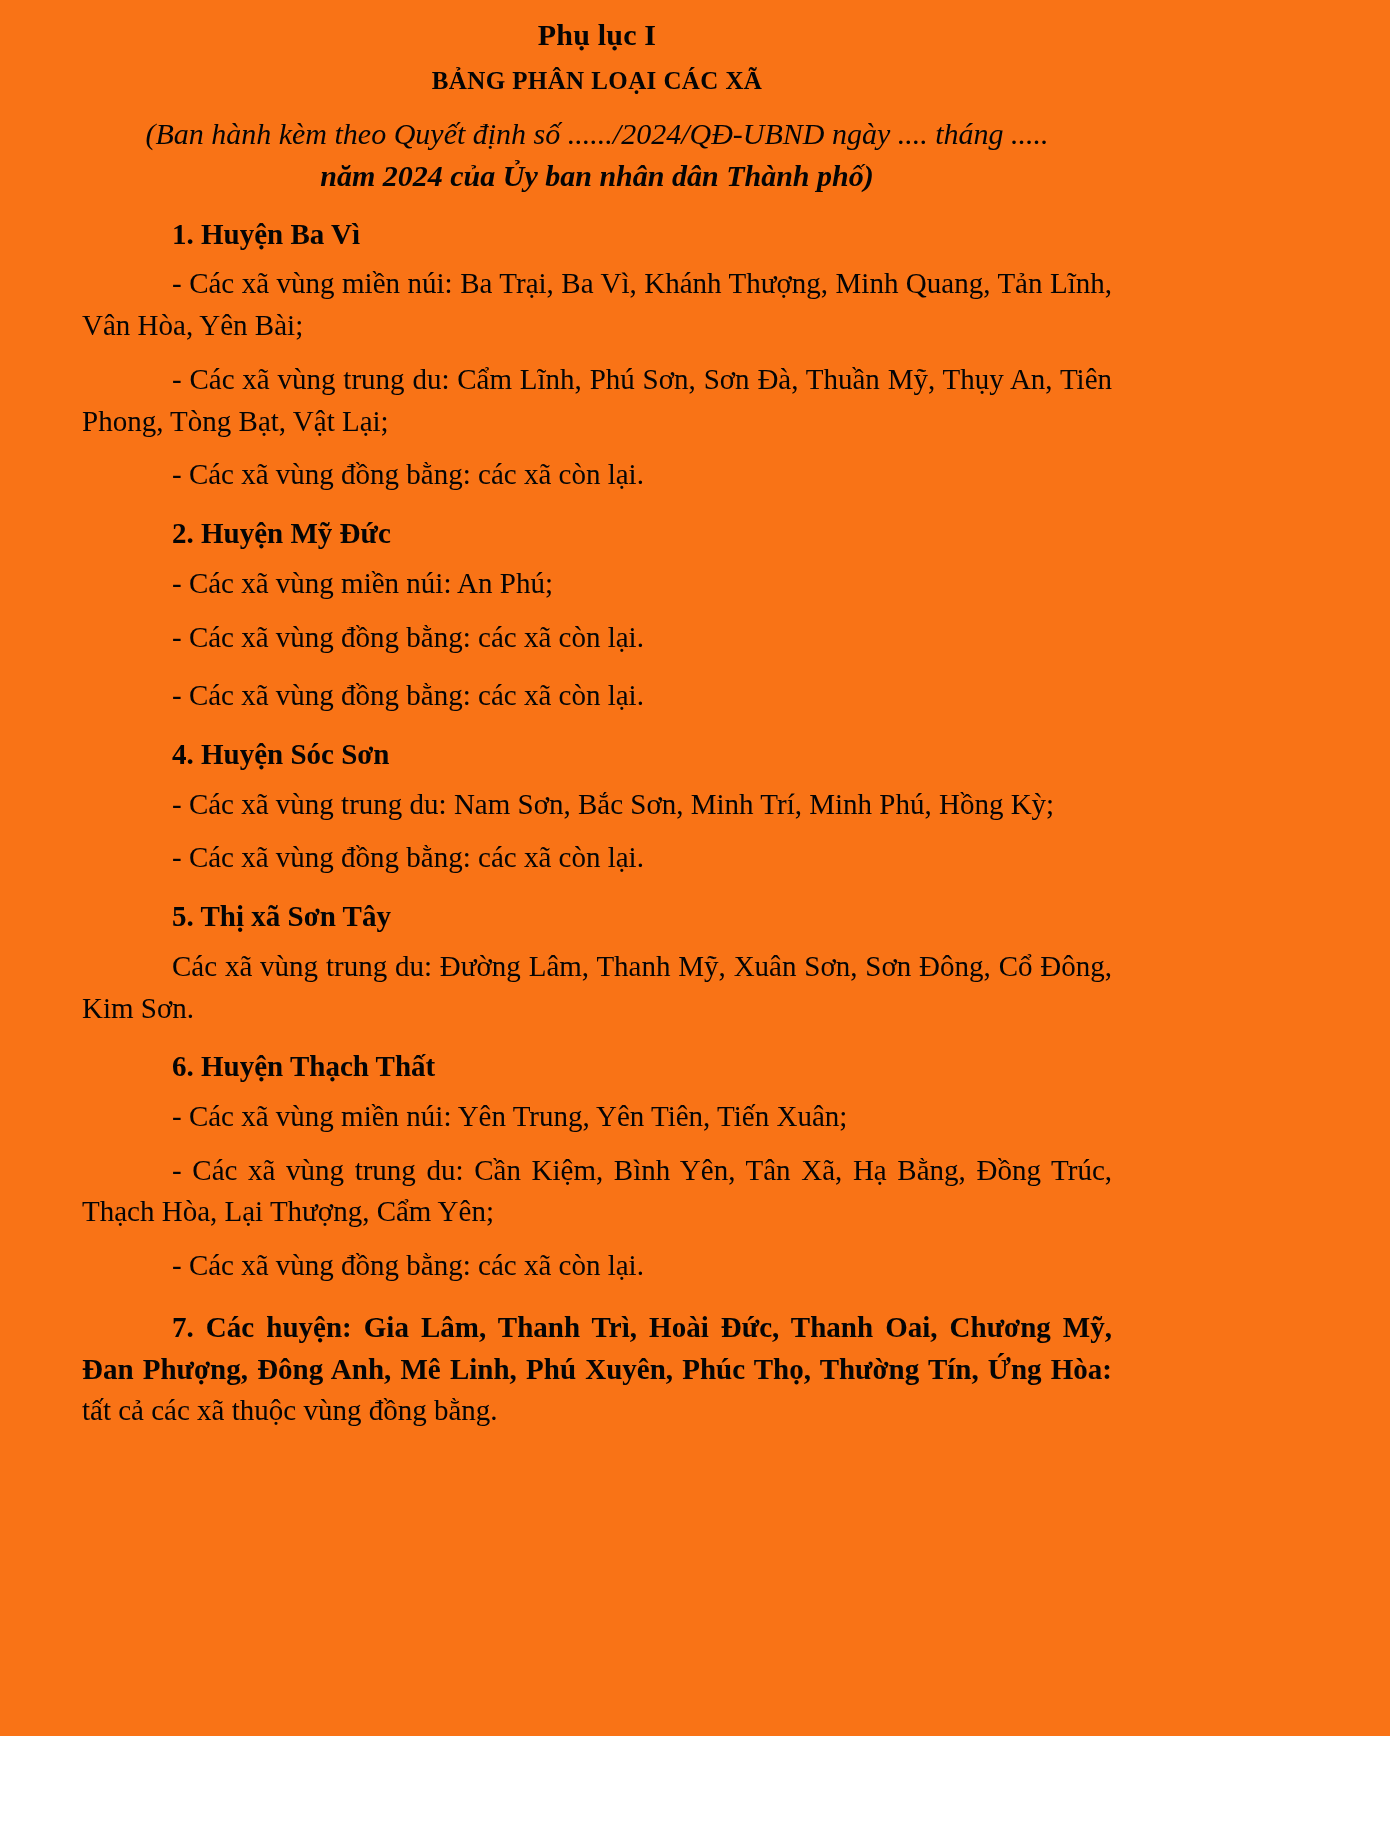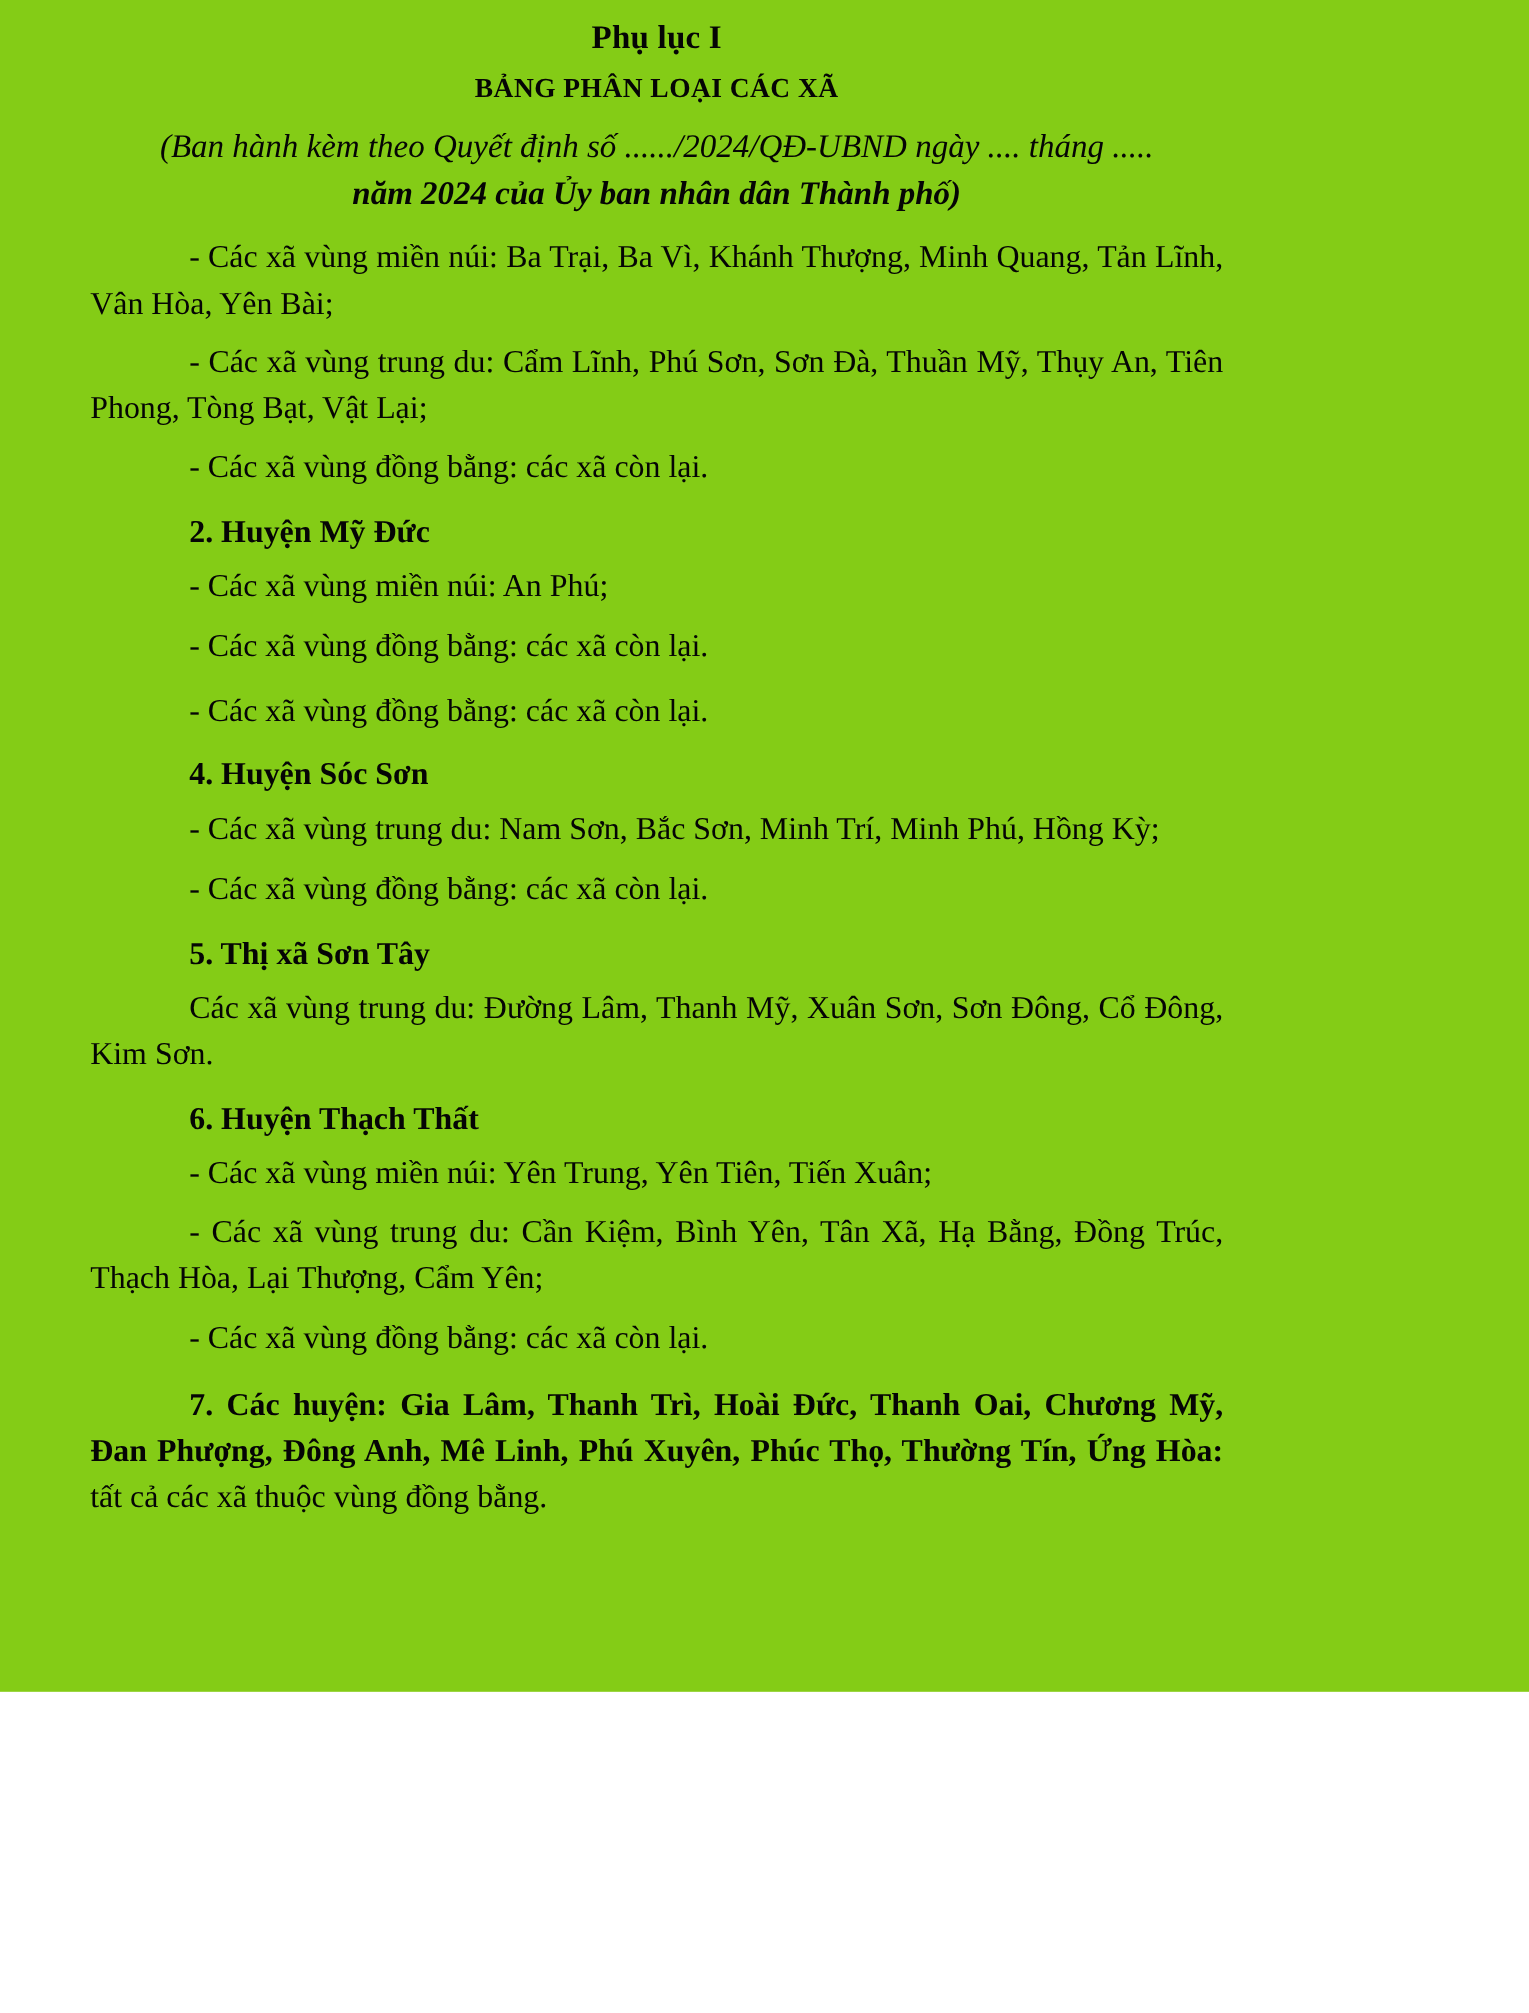--- a/index.html
+++ b/index.html
@@ -11,22 +11,22 @@
     width: 1390px;
     height: 1830px;
     font-family: "Liberation Serif", "DejaVu Serif", serif;
     color: #050505;
     overflow: hidden;
   }
 
   .page {
     position: relative;
     width: 1390px;
-    height: 1538px;
-    background: #84cc16;
+    height: 1736px;
+    background: #f97316;
     box-sizing: border-box;
     padding: 0;
   }
 
   
   .doc {
     position: absolute;
     left: 82px;
     top: 14px;
     width: 1030px;
@@ -112,20 +112,21 @@
       <div class="appendix-label">Phụ lục I</div>
       <div class="main-title">BẢNG PHÂN LOẠI CÁC XÃ</div>
       <div class="issued-note">
         <span>(Ban hành kèm theo Quyết định số ....../2024/QĐ-UBND ngày .... tháng .....</span>
         <span class="nl2">năm 2024 của Ủy ban nhân dân Thành phố)</span>
       </div>
     </div>
 
     <div id="sections-host">
         <div class="section">
+          <div class="section-heading">1. Huyện Ba Vì</div>
           <div class="para">- Các xã vùng miền núi: Ba Trại, Ba Vì, Khánh Thượng, Minh Quang, Tản Lĩnh, Vân Hòa, Yên Bài;</div>
           <div class="para">- Các xã vùng trung du: Cẩm Lĩnh, Phú Sơn, Sơn Đà, Thuần Mỹ, Thụy An, Tiên Phong, Tòng Bạt, Vật Lại;</div>
           <div class="para short">- Các xã vùng đồng bằng: các xã còn lại.</div>
         </div>
         <div class="section">
           <div class="section-heading">2. Huyện Mỹ Đức</div>
           <div class="para short">- Các xã vùng miền núi: An Phú;</div>
           <div class="para short">- Các xã vùng đồng bằng: các xã còn lại.</div>
         </div>
         <div class="section">

